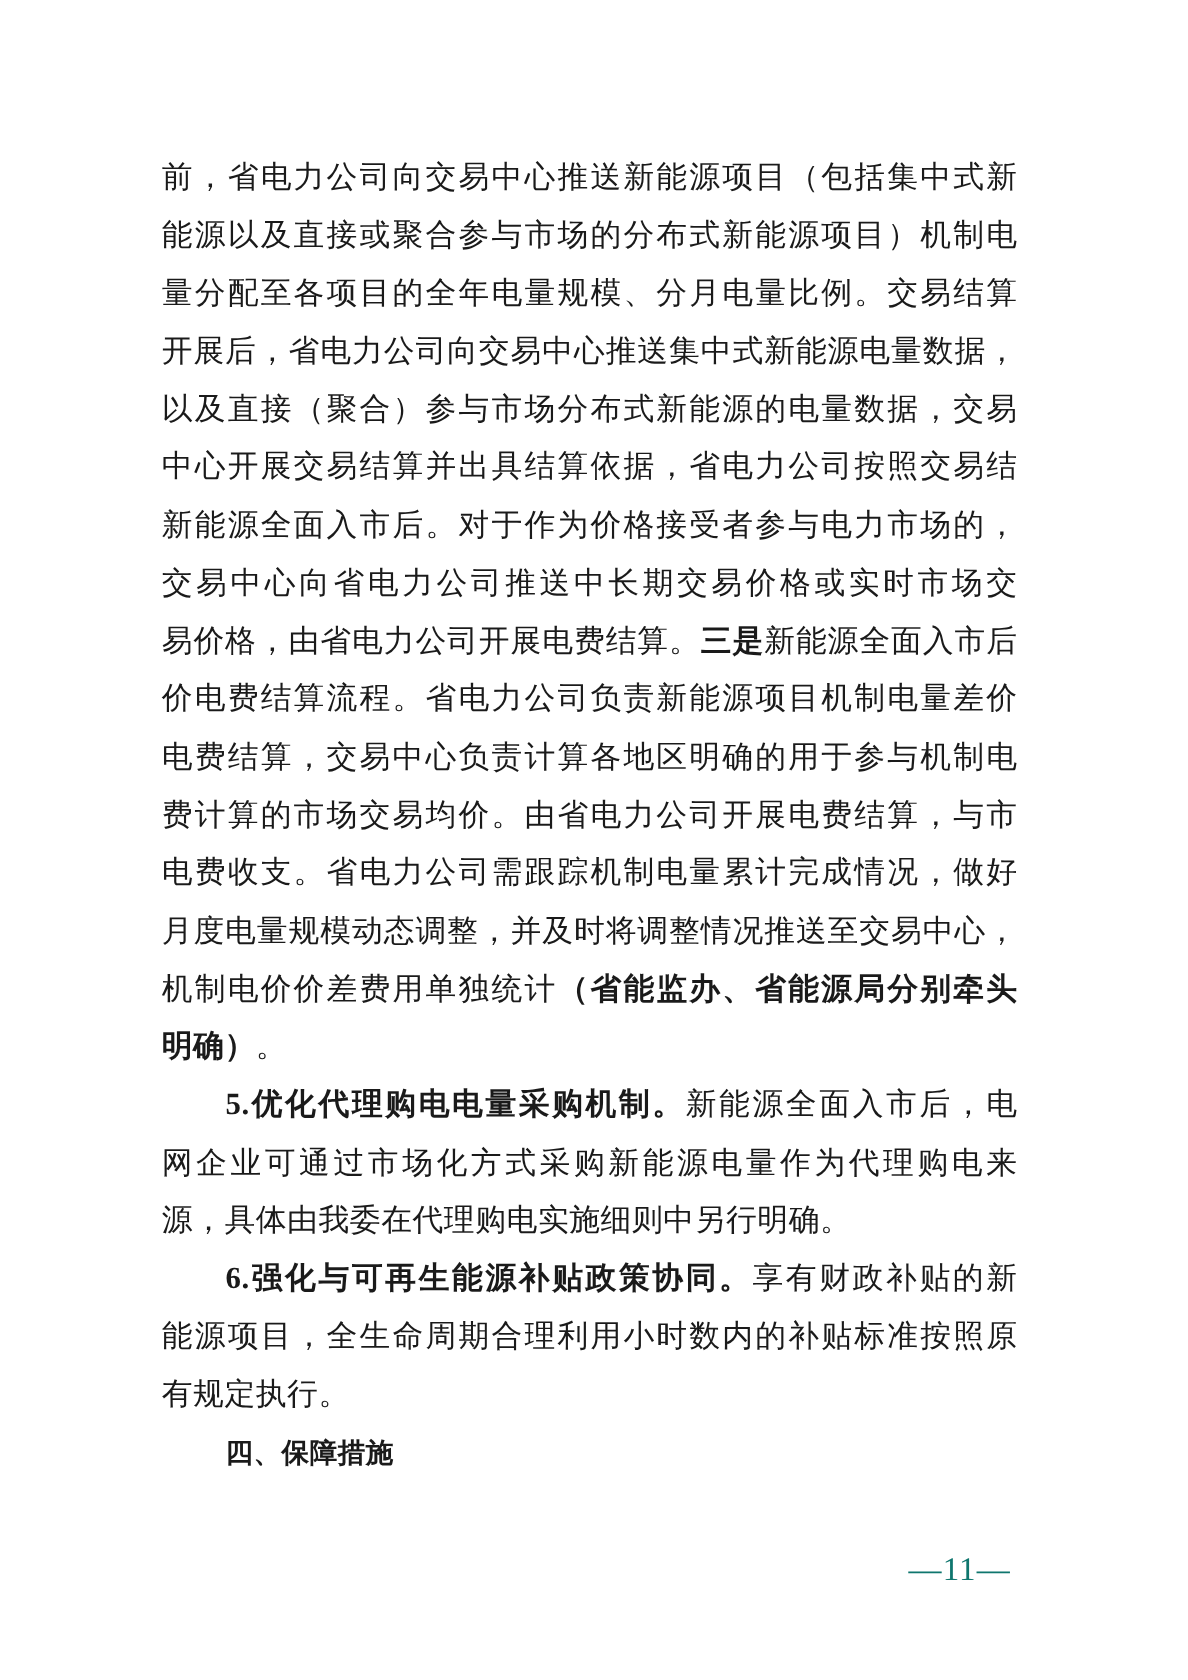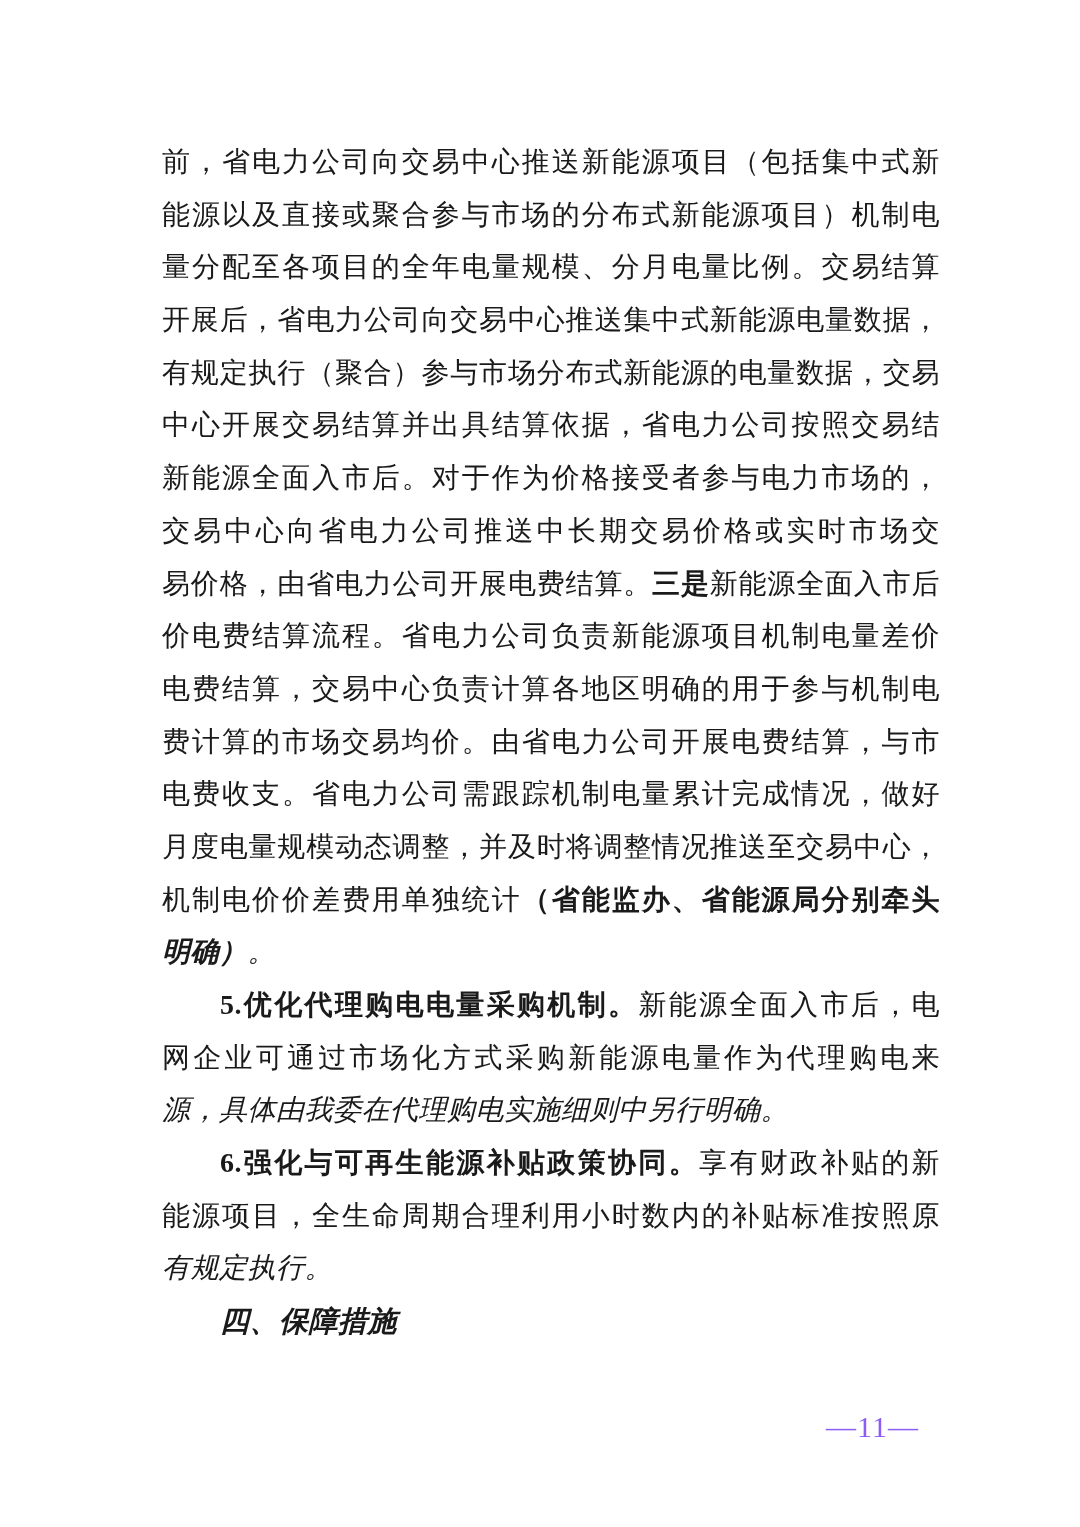--- a/index.html
+++ b/index.html
@@ -10,68 +10,67 @@
   body {
     position: relative;
     width: 1080px;
     height: 1527px;
     overflow: hidden;
     font-family: "Liberation Serif", "DejaVu Serif", serif;
     color: #1a1a1a;
   }
   .doc-body {
     position: absolute;
-    left: 162px;
+    left: 147px;
     top: 136px;
     width: 778px;
   }
   .ln {
     font-size: 28px;
     height: 52.7px;
     line-height: 52.7px;
     text-align: justify;
     text-align-last: justify;
     letter-spacing: 0.5px;
     white-space: normal;
   }
   .last {
     text-align: center;
     text-align-last: left;
-    font-style: italic;
   }
   .ind {
     text-indent: 58px;
   }
   .b {
     font-weight: 700;
   }
   .hei {
     font-family: "Liberation Sans", "DejaVu Sans", sans-serif;
     font-weight: 700;
-    font-size: 29px;
+    font-size: 25px;
   }
   .page-number {
     position: absolute;
     left: 826px;
     top: 1402px;
     font-size: 30px;
     line-height: 50px;
     letter-spacing: 1px;
-    color: #8b5cf6;
+    color: #0f766e;
   }
 </style>
 </head>
 <body>
 
 <div class="doc-body">
   <div class="ln"><span>前，省电力公司向交易中心推送新能源项目（包括集中式新</span></div>
   <div class="ln"><span>能源以及直接或聚合参与市场的分布式新能源项目）机制电</span></div>
   <div class="ln"><span>量分配至各项目的全年电量规模、分月电量比例。交易结算</span></div>
   <div class="ln"><span>开展后，省电力公司向交易中心推送集中式新能源电量数据，</span></div>
-  <div class="ln"><span>有规定执行（聚合）参与市场分布式新能源的电量数据，交易</span></div>
+  <div class="ln"><span>以及直接（聚合）参与市场分布式新能源的电量数据，交易</span></div>
   <div class="ln"><span>中心开展交易结算并出具结算依据，省电力公司按照交易结</span></div>
   <div class="ln"><span>新能源全面入市后。对于作为价格接受者参与电力市场的，</span></div>
   <div class="ln"><span>交易中心向省电力公司推送中长期交易价格或实时市场交</span></div>
   <div class="ln"><span>易价格，由省电力公司开展电费结算。</span><span class="b">三是</span><span>新能源全面入市后</span></div>
   <div class="ln"><span>价电费结算流程。省电力公司负责新能源项目机制电量差价</span></div>
   <div class="ln"><span>电费结算，交易中心负责计算各地区明确的用于参与机制电</span></div>
   <div class="ln"><span>费计算的市场交易均价。由省电力公司开展电费结算，与市</span></div>
   <div class="ln"><span>电费收支。省电力公司需跟踪机制电量累计完成情况，做好</span></div>
   <div class="ln"><span>月度电量规模动态调整，并及时将调整情况推送至交易中心，</span></div>
   <div class="ln"><span>机制电价价差费用单独统计</span><span class="b">（省能监办、省能源局分别牵头</span></div>

